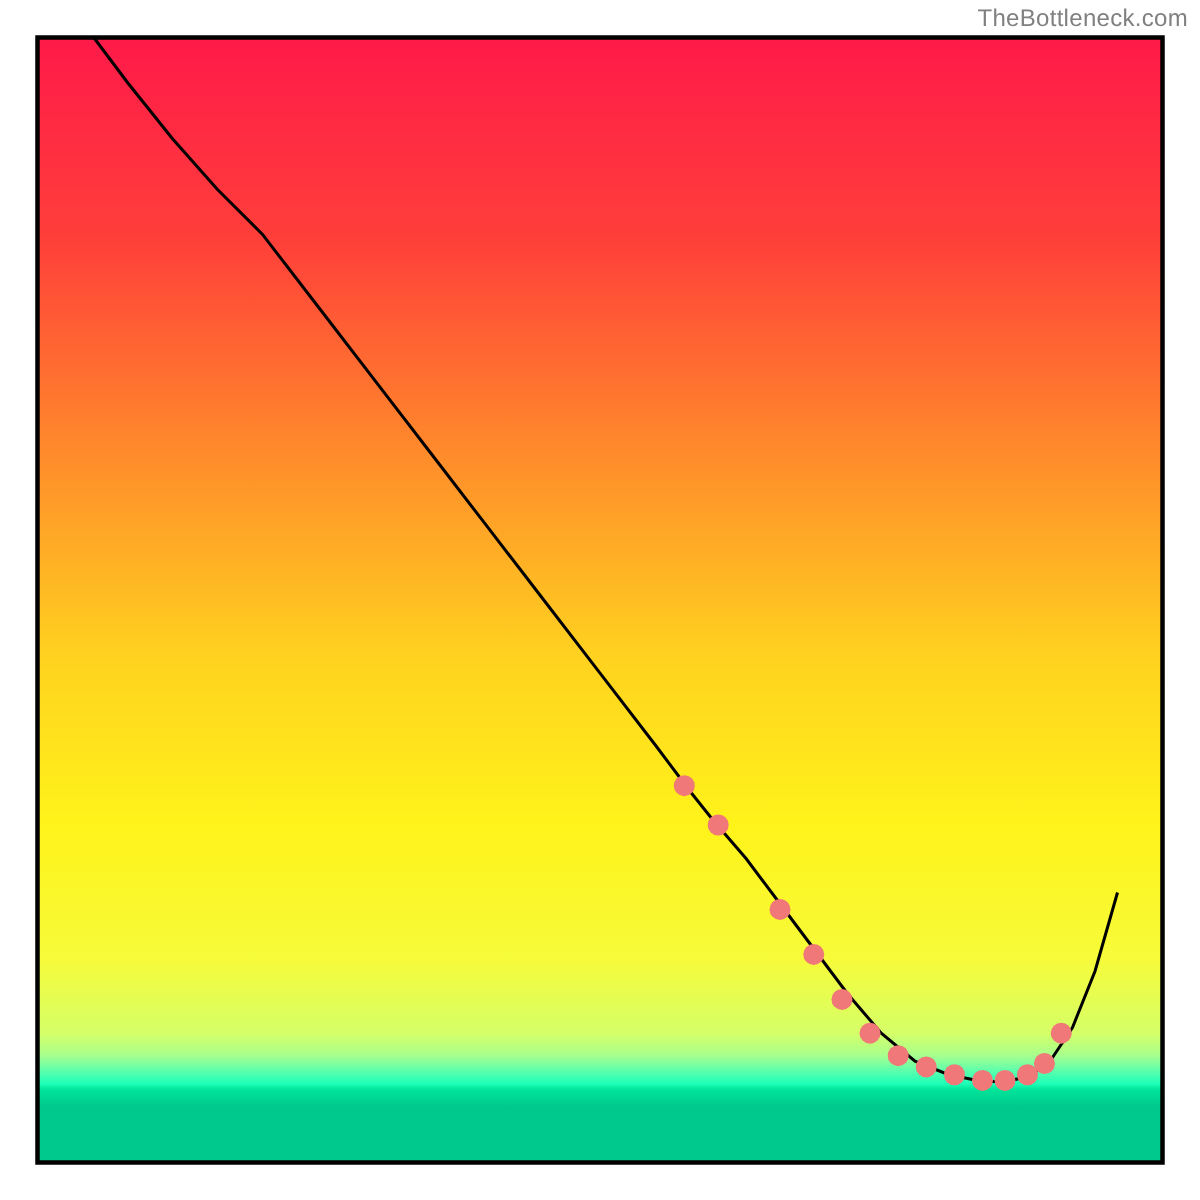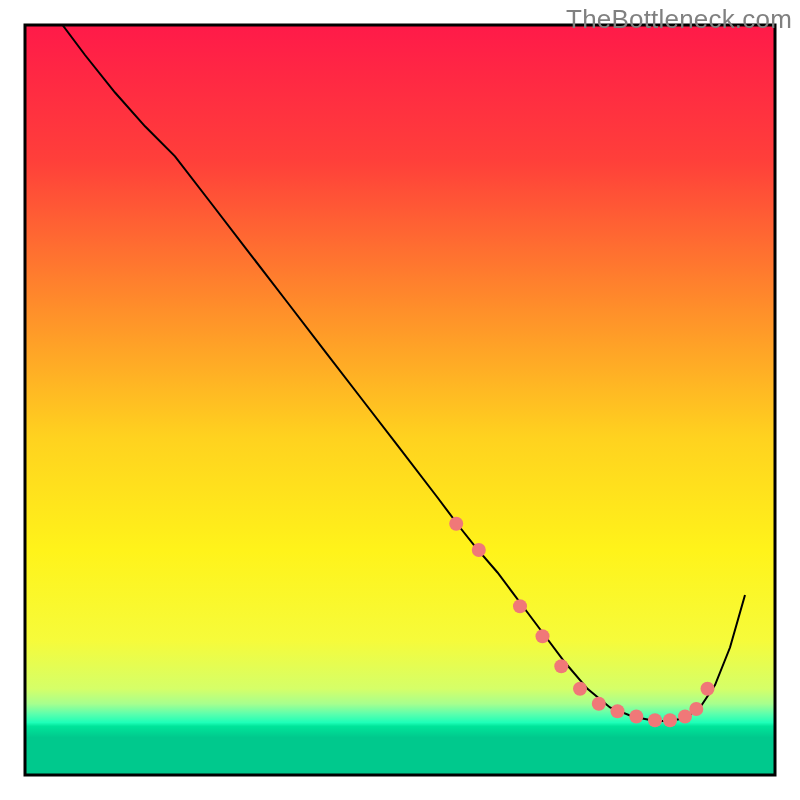--- a/index.html
+++ b/index.html
@@ -19,21 +19,21 @@
   }
   .plot {
     position: absolute;
     inset: 0;
   }
   .watermark {
     position: absolute;
     top: 4px;
     right: 8px;
     color: #808080;
-    font-size: 26px;
+    font-size: 16px;
     font-weight: 500;
     letter-spacing: 0.2px;
     user-select: none;
   }
 </style>
 </head>
 <body>
 
 <div class="frame">
   <svg class="plot" viewBox="0 0 800 800" preserveAspectRatio="none">

